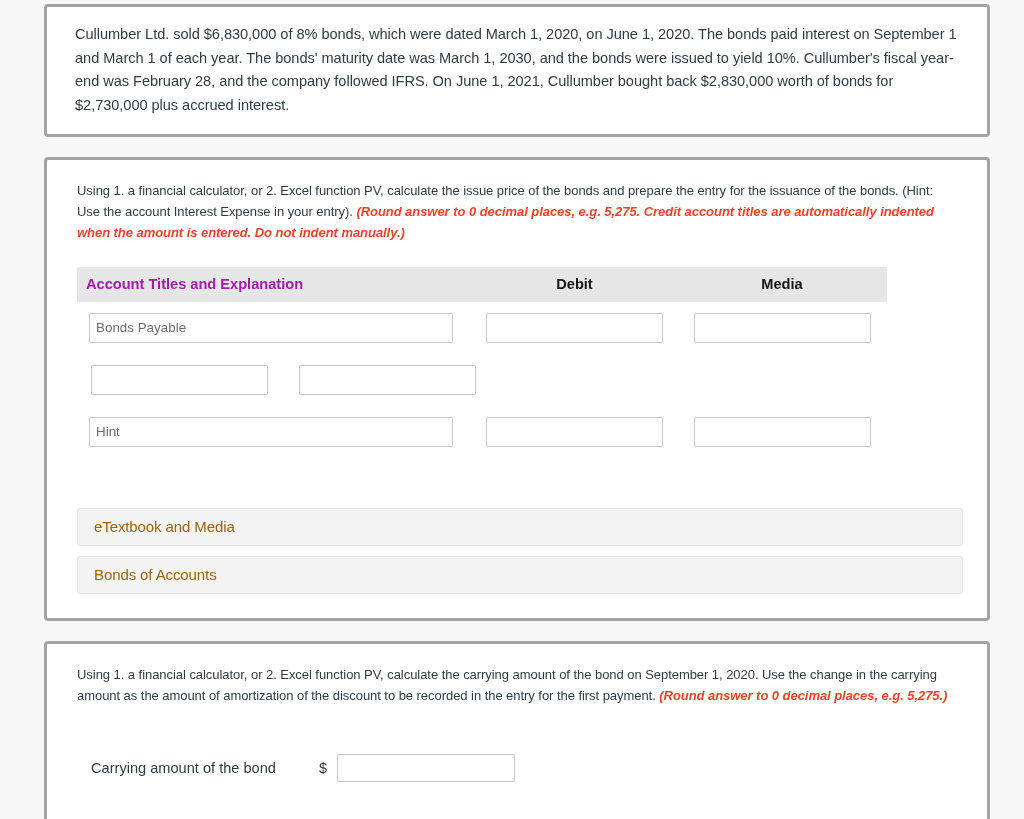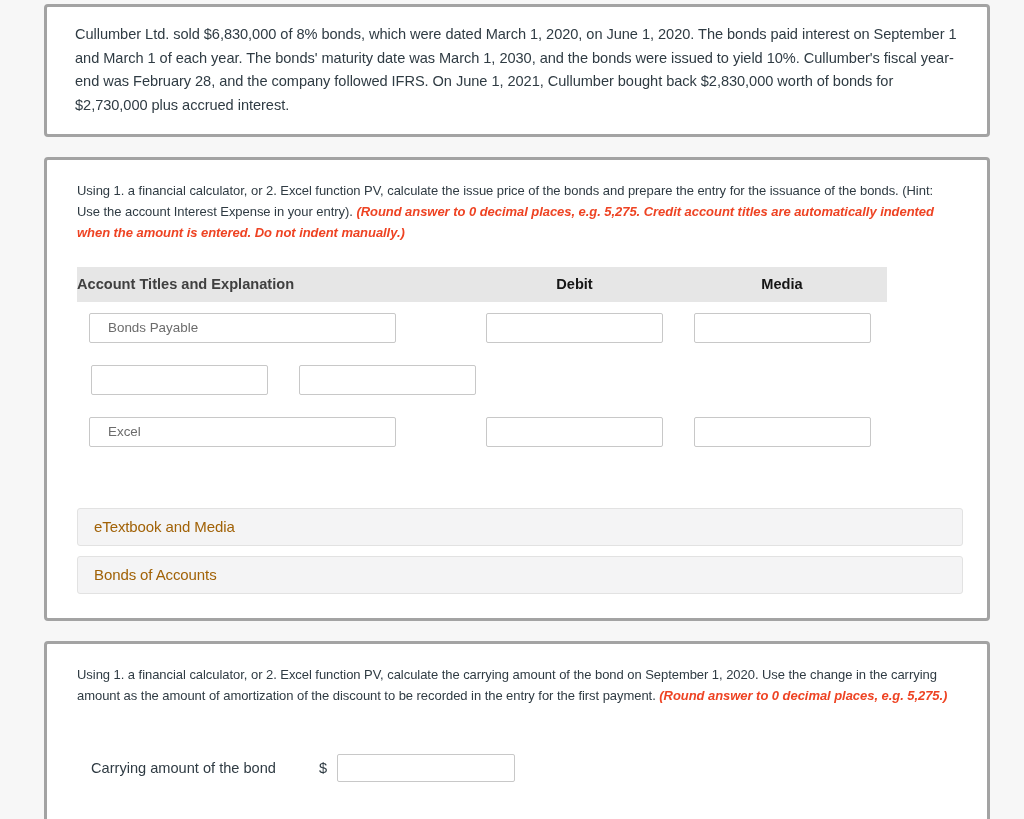--- a/index.html
+++ b/index.html
@@ -60,23 +60,24 @@
   }
   .jhead {
     display: flex;
     background: #e6e6e6;
     height: 35px;
     align-items: center;
     width: 810px;
   }
   .jhead .h-acct {
     width: 395px;
-    font-size: 14.6px;
-    font-weight: bold;
-    color: #404040;
+    padding-left: 9px;
+    font-size: 14.6px;
+    font-weight: bold;
+    color: #a21caf;
   }
   .jhead .h-debit {
     width: 205px;
     text-align: center;
     font-size: 14.6px;
     font-weight: bold;
     color: #161616;
   }
   .jhead .h-credit {
     width: 210px;
@@ -89,28 +90,28 @@
     display: flex;
     align-items: center;
     height: 52px;
     width: 810px;
   }
   .acct-cell { width: 395px; padding-left: 12px; }
   .debit-cell { width: 205px; display: flex; justify-content: center; }
   .credit-cell { width: 210px; display: flex; justify-content: center; }
 
   .acct-select {
-    width: 307px;
+    width: 364px;
     height: 30px;
     border: 1px solid #c8c8c8;
     background: #fff;
     border-radius: 2px;
     display: flex;
     align-items: center;
-    padding-left: 18px;
+    padding-left: 6px;
     font-size: 13.4px;
     color: #6c6c6c;
     font-family: "Liberation Sans", sans-serif;
   }
   .amt-input {
     width: 177px;
     height: 30px;
     border: 1px solid #c8c8c8;
     background: #fff;
     border-radius: 2px;
@@ -210,21 +211,21 @@
           <div class="debit-cell">
             <input class="amt-input" type="text" value="" style="">
           </div>
           <div class="credit-cell">
             <input class="amt-input" type="text" value="" style="">
           </div>
         </div>
 
         <div class="jrow">
           <div class="acct-cell">
-            <div class="acct-select">Excel</div>
+            <div class="acct-select">Hint</div>
           </div>
           <div class="debit-cell">
             <input class="amt-input" type="text" value="" style="">
           </div>
           <div class="credit-cell">
             <input class="amt-input" type="text" value="" style="">
           </div>
         </div>
 
       </div>

